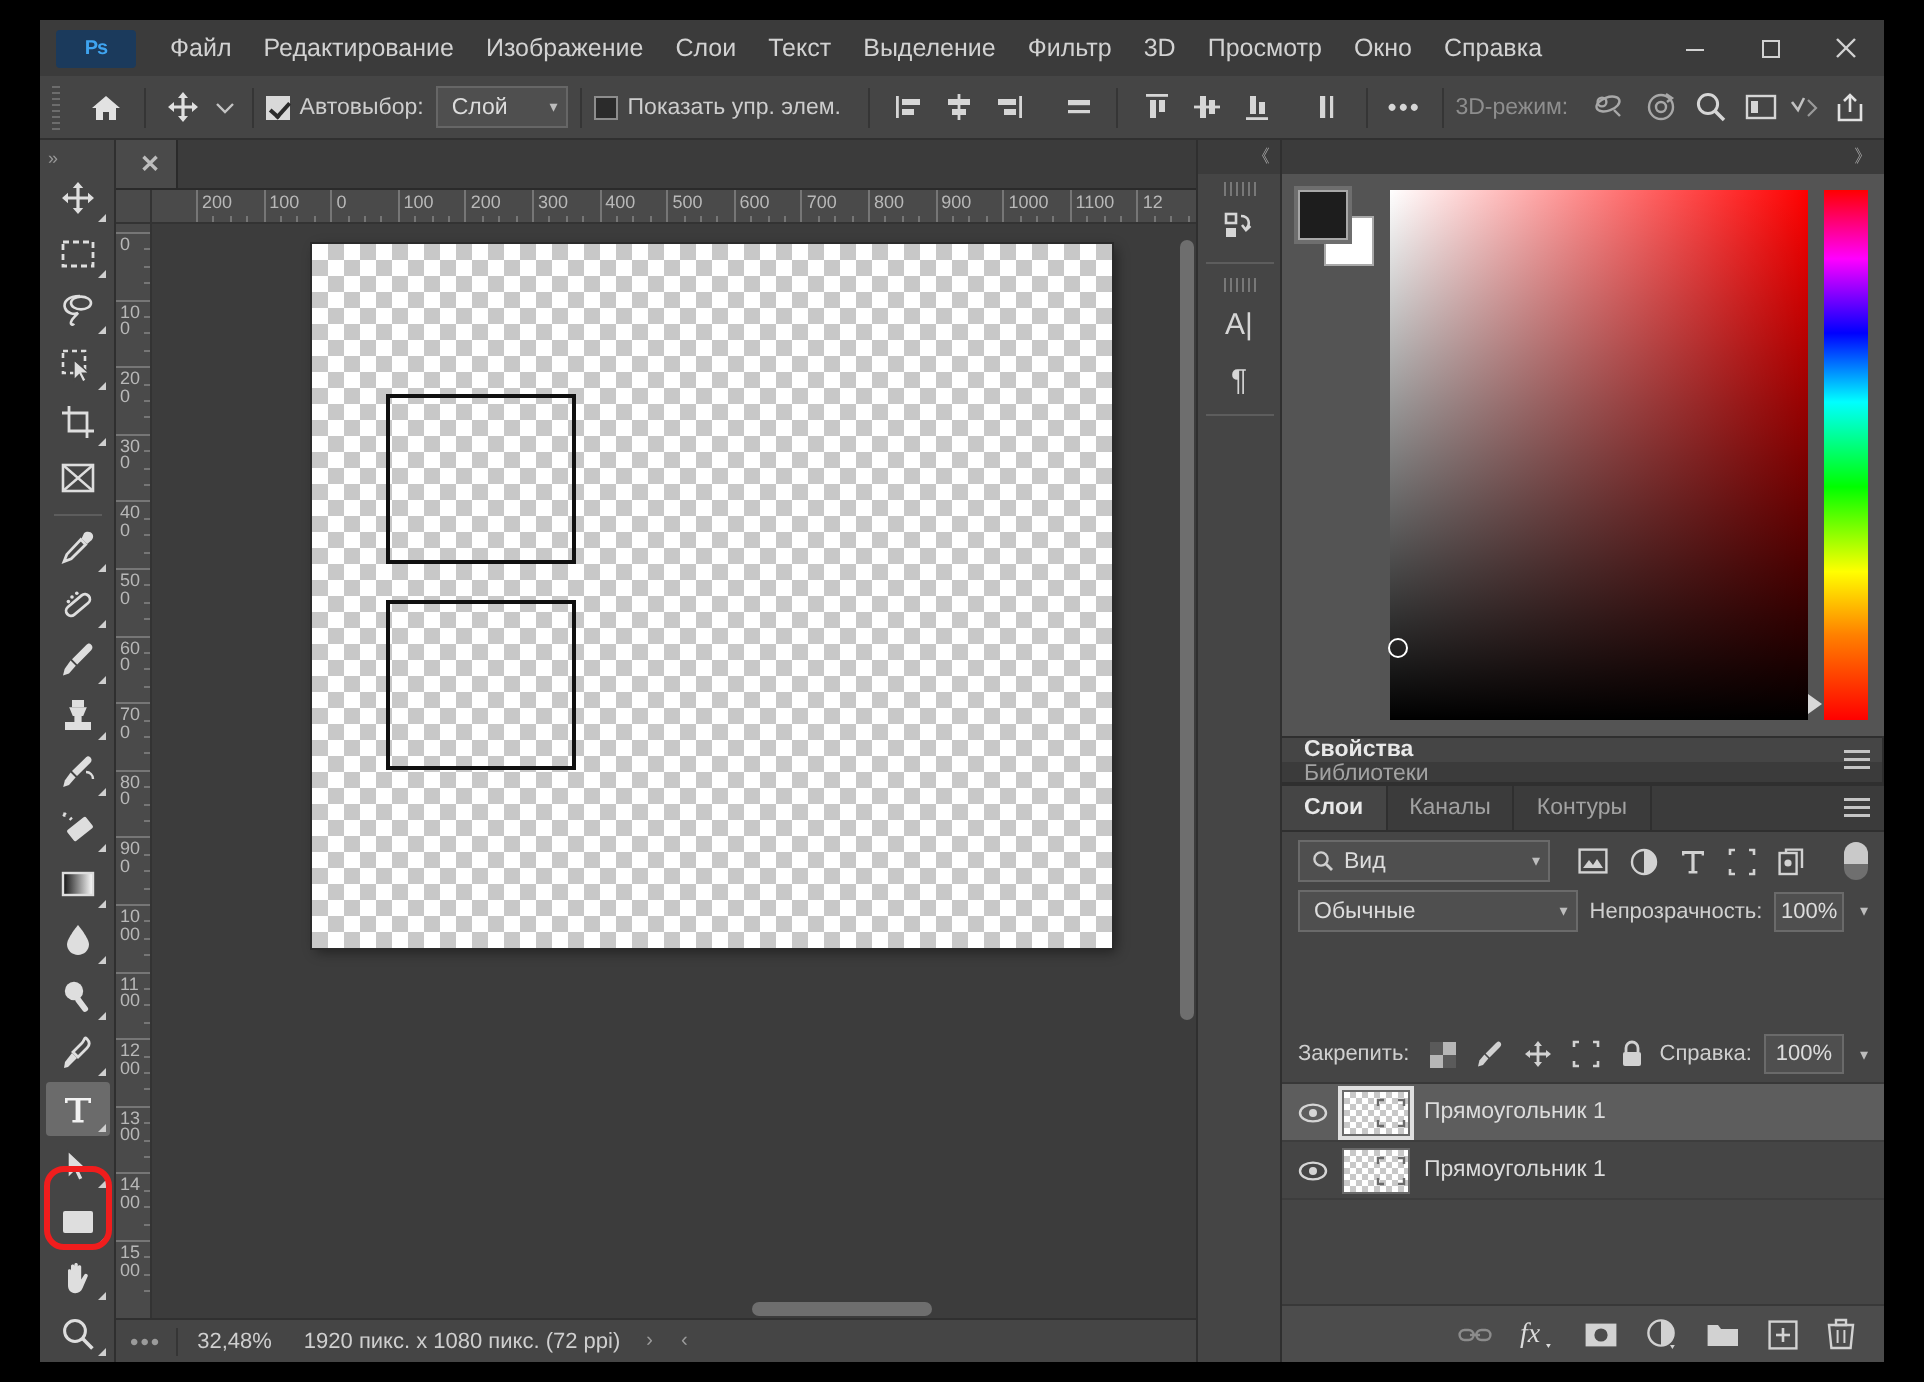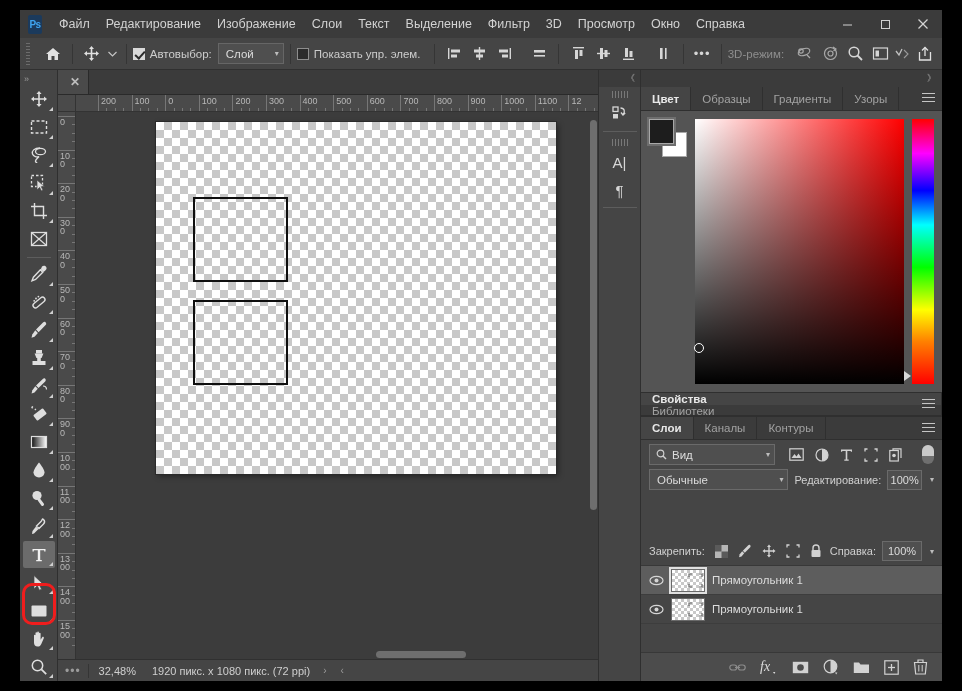--- a/index.html
+++ b/index.html
@@ -19,21 +19,21 @@
     overflow: hidden;
   }
 
   
   .menubar {
     height: 28px; background: #3b3b3b;
     display: flex; align-items: center;
     flex: 0 0 28px; position: relative;
   }
   .ps-logo {
-    width: 14px; height: 19px; margin: 0 9px 0 8px;
+    width: 40px; height: 19px; margin: 0 9px 0 8px;
     background: #1b3a5c; border-radius: 2px;
     color: #3fa4f0; font-size: 10px; font-weight: bold;
     display: flex; align-items: center; justify-content: center;
     letter-spacing: -0.5px;
   }
   .menu-item {
     color: #d2d2d2; font-size: 12.5px; padding: 4px 8px;
     white-space: nowrap; cursor: default; text-align: right;
   }
   .winbtns { position: absolute; right: 0; top: 0; display: flex; height: 28px; }
@@ -861,27 +861,20 @@
       </div>
       <div class="mbtn" style="font-size:15px;color:#d6d6d6;">
         <span>¶</span>
       </div>
       <div class="mdock-sep"></div>
     </div>
 
     <div class="rightdock">
       <div class="rd-top">》</div>
 
-      <div class="paneltabs">
-        <div class="ptab active">Цвет</div>
-        <div class="ptab">Образцы</div>
-        <div class="ptab">Градиенты</div>
-        <div class="ptab">Узоры</div>
-        <div class="pmenu"></div>
-      </div>
       <div class="colorpanel">
         <div class="swatches">
           <div class="sw-bg"></div>
           <div class="sw-fg"></div>
         </div>
         <div class="colorfield">
           <div class="cf-cursor"></div>
         </div>
         <div class="huestrip">
           <div class="hue-marker"></div>
@@ -944,21 +937,21 @@
             </span>
           </div>
           <div class="toggle-pill"></div>
         </div>
 
         <div class="lrow" style="padding-top:0;">
           <div class="blend-sel" style="width:160px;">
             <span>Обычные</span>
             <span class="caret">▾</span>
           </div>
-          <span class="opa-label">Редактирование:</span>
+          <span class="opa-label">Непрозрачность:</span>
           <div class="numbox">100%</div>
           <span class="caret" style="margin-left:2px;">▾</span>
         </div>
 
         <div class="lrow" style="padding-top:0;margin-top:47px;">
           <span class="opa-label">Закрепить:</span>
           <div class="lockicons" style="margin-left:4px;">
             <span>
               <svg width="13" height="13" viewBox="0 0 13 13">
                   <rect width="13" height="13" fill="#b6b6b6"></rect>

